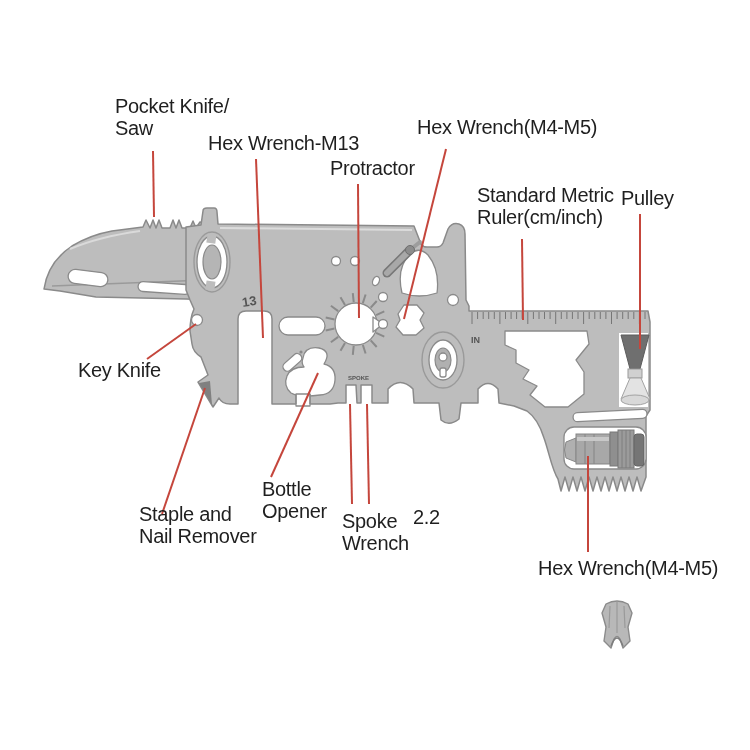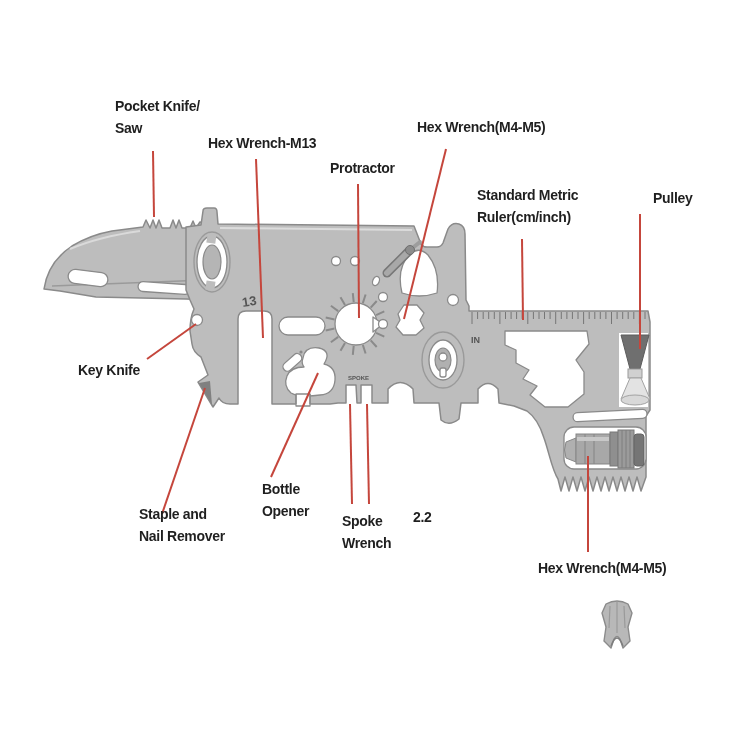--- a/index.html
+++ b/index.html
@@ -7,21 +7,21 @@
     --tool:#bdbdbd; --edge:#8a8a8a; --cut:#ffffff; --dark:#6f6f6f;
   }
   html,body{margin:0;padding:0;}
   body{
     width:750px;height:750px;background:var(--bg);
     font-family:"Liberation Sans",sans-serif;position:relative;overflow:hidden;
   }
   #stage{position:absolute;left:0;top:0;width:750px;height:750px;}
   #diagram{position:absolute;left:0;top:0;}
   .callout-label{
-    position:absolute;font-size:14px;font-weight:700;letter-spacing:-0.3px;
+    position:absolute;font-size:20px;font-weight:400;letter-spacing:-0.3px;
     line-height:22px;color:var(--ink);white-space:pre-line;
   }
   #callout-lines line{stroke:var(--accent);stroke-width:2;}
   .tool{fill:var(--tool);stroke:var(--edge);stroke-width:1.5;stroke-linejoin:round;}
   .cut{fill:var(--cut);stroke:var(--edge);stroke-width:1.3;stroke-linejoin:round;}
   .mark{fill:#555;font-weight:700;font-family:"Liberation Sans",sans-serif;}
   #ruler-ticks line{stroke:#767676;stroke-width:1;}
   #protractor-ticks line{stroke:#8a8a8a;stroke-width:2;}
 </style>
 </head>
@@ -245,21 +245,21 @@
   </svg>
 
   <div id="labels">
       <div class="callout-label" style="left: 115px; top: 95px;">Pocket Knife/
 Saw</div>
       <div class="callout-label" style="left: 208px; top: 132px;">Hex Wrench-M13</div>
       <div class="callout-label" style="left: 330px; top: 157px;">Protractor</div>
       <div class="callout-label" style="left: 417px; top: 116px;">Hex Wrench(M4-M5)</div>
       <div class="callout-label" style="left: 477px; top: 184px;">Standard Metric
 Ruler(cm/inch)</div>
-      <div class="callout-label" style="left: 621px; top: 187px; margin-left: 32px;">Pulley</div>
+      <div class="callout-label" style="left: 621px; top: 187px;">Pulley</div>
       <div class="callout-label" style="left: 78px; top: 359px;">Key Knife</div>
       <div class="callout-label" style="left: 262px; top: 478px;">Bottle
 Opener</div>
       <div class="callout-label" style="left: 342px; top: 510px;">Spoke
 Wrench</div>
       <div class="callout-label" style="left: 139px; top: 503px;">Staple and
 Nail Remover</div>
       <div class="callout-label" style="left: 538px; top: 557px;">Hex Wrench(M4-M5)</div>
       <div class="callout-label" style="left: 413px; top: 506px;">2.2</div>
     </div>

